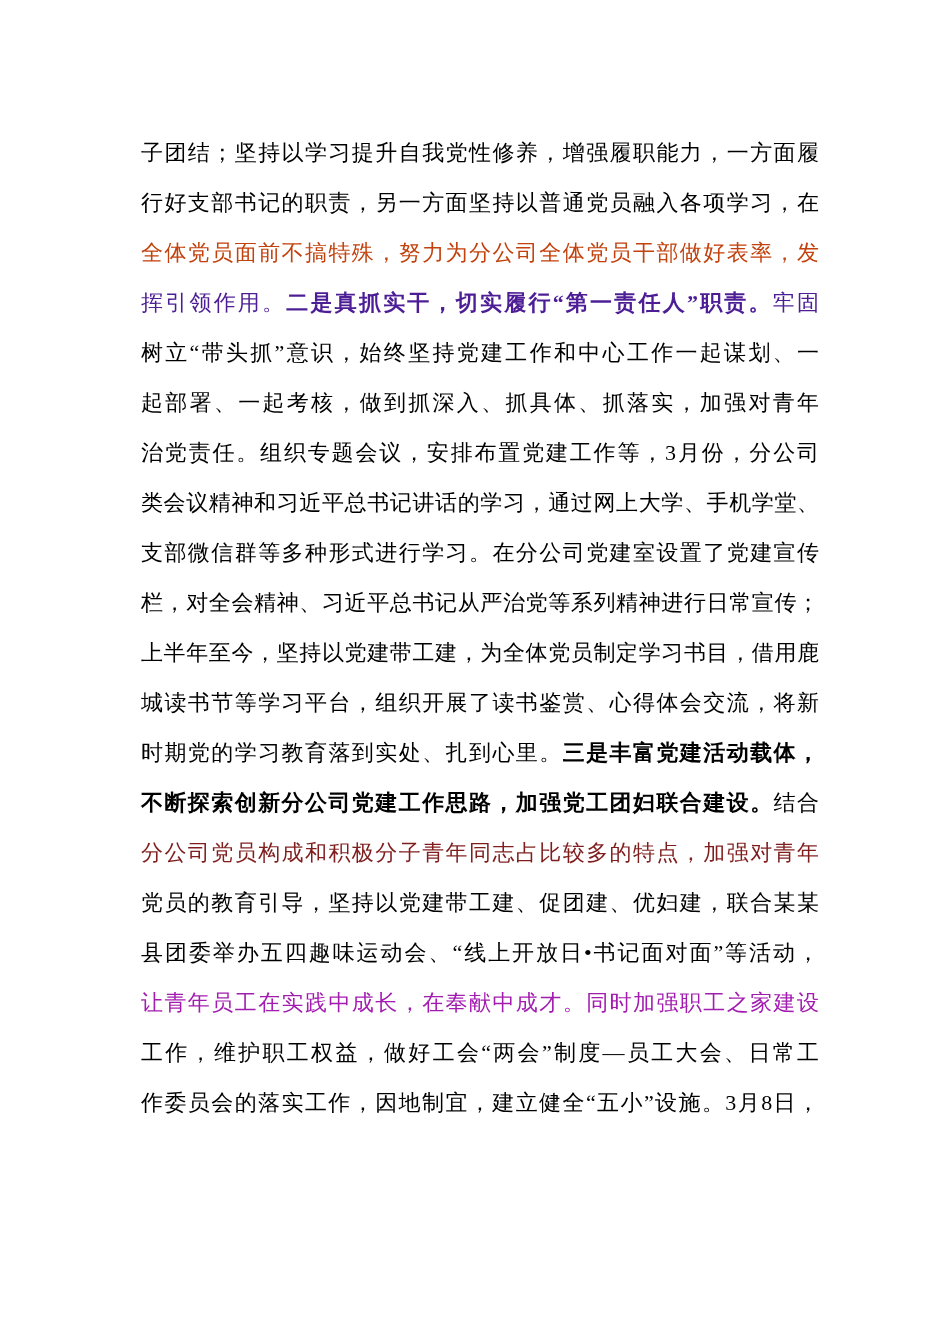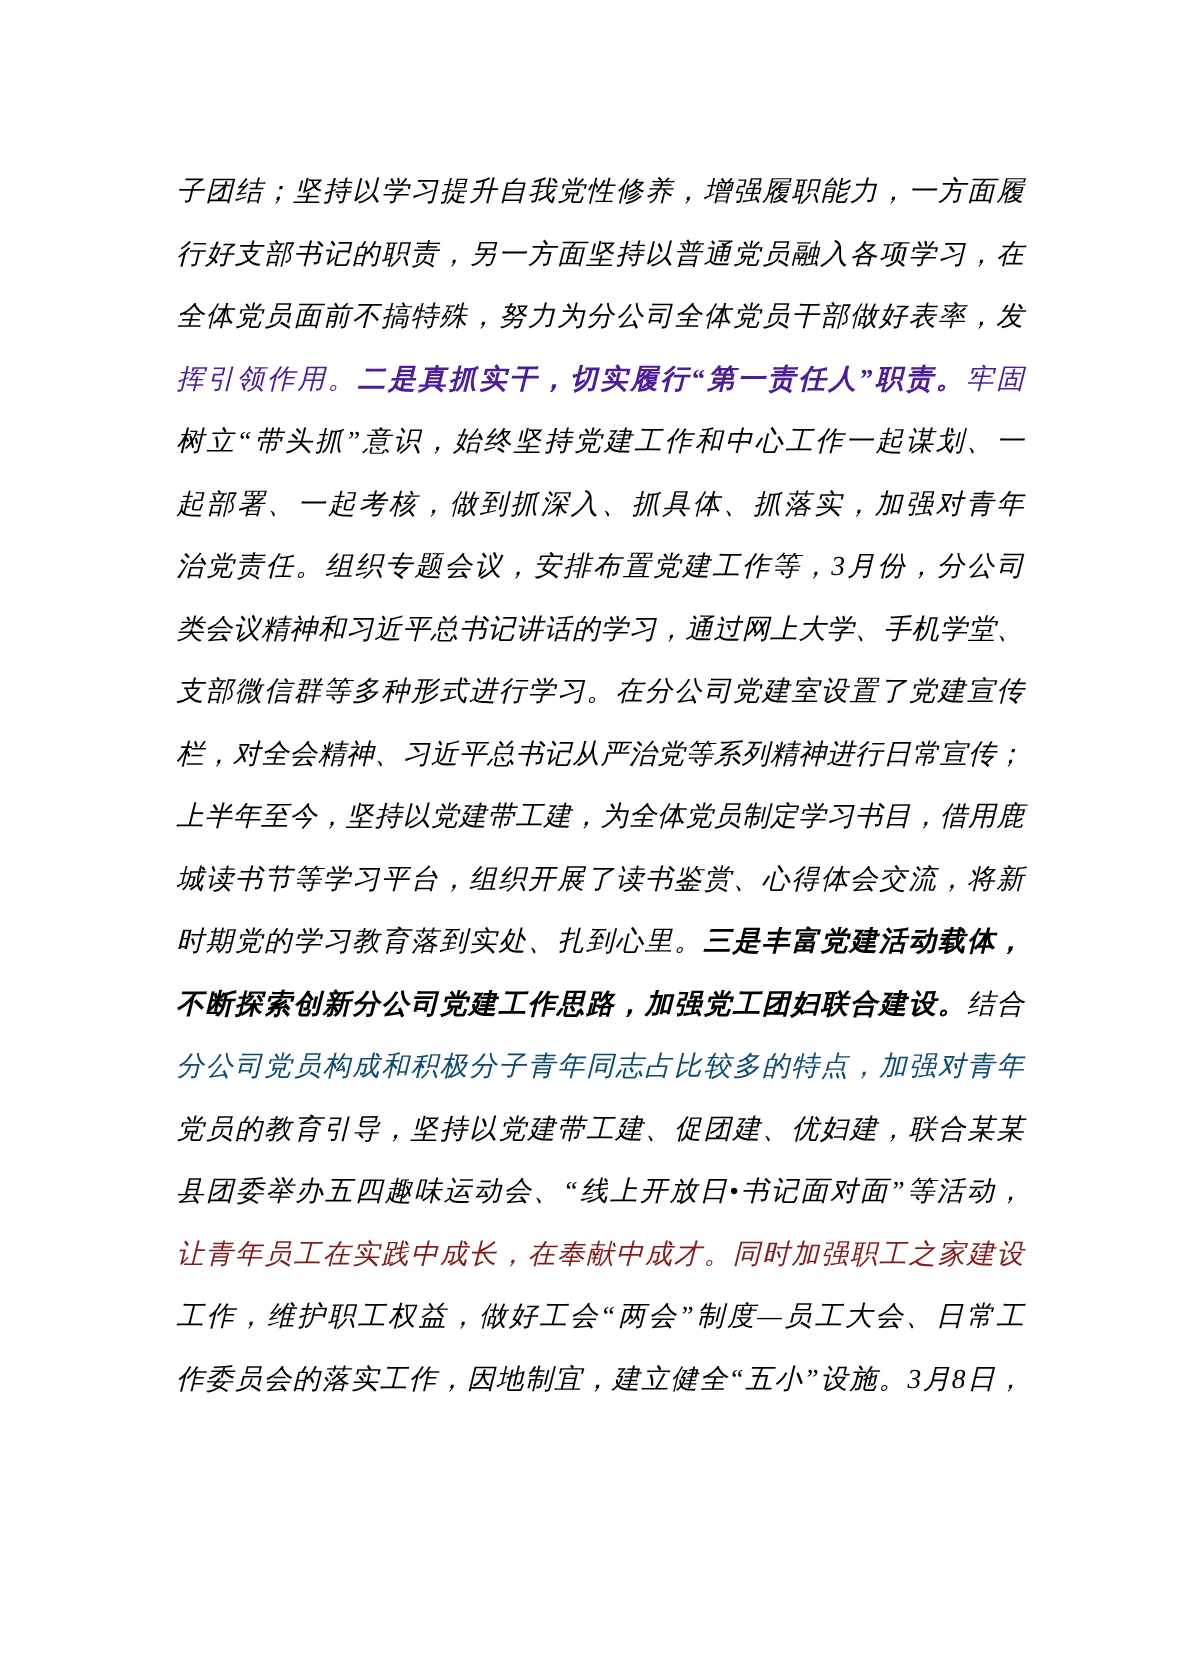--- a/index.html
+++ b/index.html
@@ -7,21 +7,20 @@
     padding: 0;
     background: #ffffff;
   }
   .page {
     position: relative;
     width: 950px;
     height: 1344px;
     background: #ffffff;
     overflow: hidden;
     font-family: "Liberation Serif", "DejaVu Serif", serif;
-    font-style: italic;
   }
   .text-block {
     position: absolute;
     left: 141px;
     top: 128px;
     width: 678px;
   }
   .line {
     height: 50px;
     line-height: 50px;
@@ -35,32 +34,32 @@
     font-weight: bold;
   }
 </style>
 </head>
 <body>
 
 <div class="page" style="background: rgb(255, 255, 255);">
   <div class="text-block">
       <div class="line" style="color: rgb(0, 0, 0);"><span class="">子团结；坚持以学习提升自我党性修养，增强履职能力，一方面履</span></div>
       <div class="line" style="color: rgb(0, 0, 0);"><span class="">行好支部书记的职责，另一方面坚持以普通党员融入各项学习，在</span></div>
-      <div class="line" style="color: #000000;"><span class="">全体党员面前不搞特殊，努力为分公司全体党员干部做好表率，发</span></div>
+      <div class="line" style="color: #c2410c;"><span class="">全体党员面前不搞特殊，努力为分公司全体党员干部做好表率，发</span></div>
       <div class="line" style="color: #4c1d95;"><span class="">挥引领作用。</span><span class="bold">二是真抓实干，切实履行“第一责任人”职责。</span><span class="">牢固</span></div>
       <div class="line" style="color: rgb(0, 0, 0);"><span class="">树立“带头抓”意识，始终坚持党建工作和中心工作一起谋划、一</span></div>
       <div class="line" style="color: rgb(0, 0, 0);"><span class="">起部署、一起考核，做到抓深入、抓具体、抓落实，加强对青年</span></div>
       <div class="line" style="color: rgb(0, 0, 0);"><span class="">治党责任。组织专题会议，安排布置党建工作等，3月份，分公司</span></div>
       <div class="line" style="color: rgb(0, 0, 0);"><span class="">类会议精神和习近平总书记讲话的学习，通过网上大学、手机学堂、</span></div>
       <div class="line" style="color: rgb(0, 0, 0);"><span class="">支部微信群等多种形式进行学习。在分公司党建室设置了党建宣传</span></div>
       <div class="line" style="color: rgb(0, 0, 0);"><span class="">栏，对全会精神、习近平总书记从严治党等系列精神进行日常宣传；</span></div>
       <div class="line" style="color: rgb(0, 0, 0);"><span class="">上半年至今，坚持以党建带工建，为全体党员制定学习书目，借用鹿</span></div>
       <div class="line" style="color: rgb(0, 0, 0);"><span class="">城读书节等学习平台，组织开展了读书鉴赏、心得体会交流，将新</span></div>
       <div class="line" style="color: rgb(0, 0, 0);"><span class="">时期党的学习教育落到实处、扎到心里。</span><span class="bold">三是丰富党建活动载体，</span></div>
       <div class="line" style="color: rgb(0, 0, 0);"><span class="bold">不断探索创新分公司党建工作思路，加强党工团妇联合建设。</span><span class="">结合</span></div>
-      <div class="line" style="color: #0c4a6e;"><span class="">分公司党员构成和积极分子青年同志占比较多的特点，加强对青年</span></div>
+      <div class="line" style="color: #7f1d1d;"><span class="">分公司党员构成和积极分子青年同志占比较多的特点，加强对青年</span></div>
       <div class="line" style="color: rgb(0, 0, 0);"><span class="">党员的教育引导，坚持以党建带工建、促团建、优妇建，联合某某</span></div>
       <div class="line" style="color: rgb(0, 0, 0);"><span class="">县团委举办五四趣味运动会、“线上开放日•书记面对面”等活动，</span></div>
-      <div class="line" style="color: #7f1d1d;"><span class="">让青年员工在实践中成长，在奉献中成才。同时加强职工之家建设</span></div>
+      <div class="line" style="color: #a21caf;"><span class="">让青年员工在实践中成长，在奉献中成才。同时加强职工之家建设</span></div>
       <div class="line" style="color: rgb(0, 0, 0);"><span class="">工作，维护职工权益，做好工会“两会”制度—员工大会、日常工</span></div>
       <div class="line" style="color: rgb(0, 0, 0);"><span class="">作委员会的落实工作，因地制宜，建立健全“五小”设施。3月8日，</span></div>
     </div>
 </div>
 
 </body></html>

